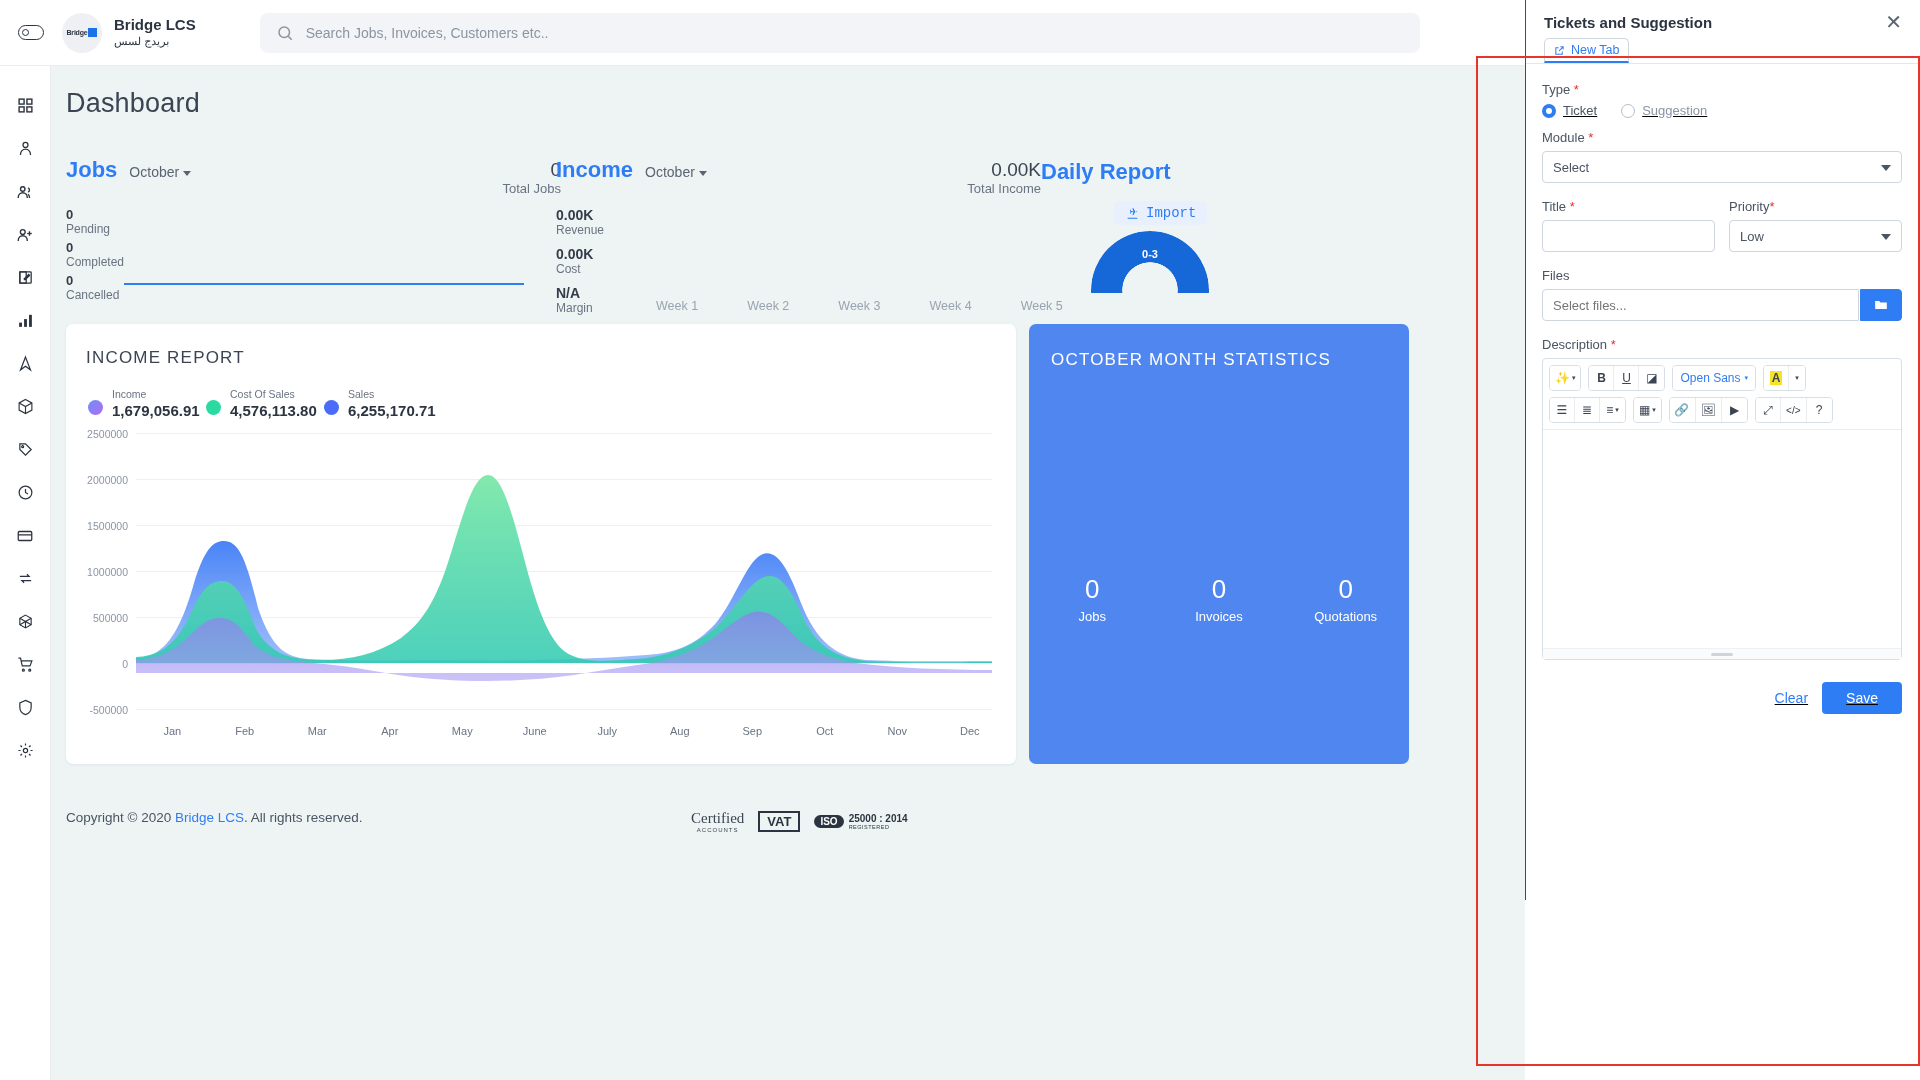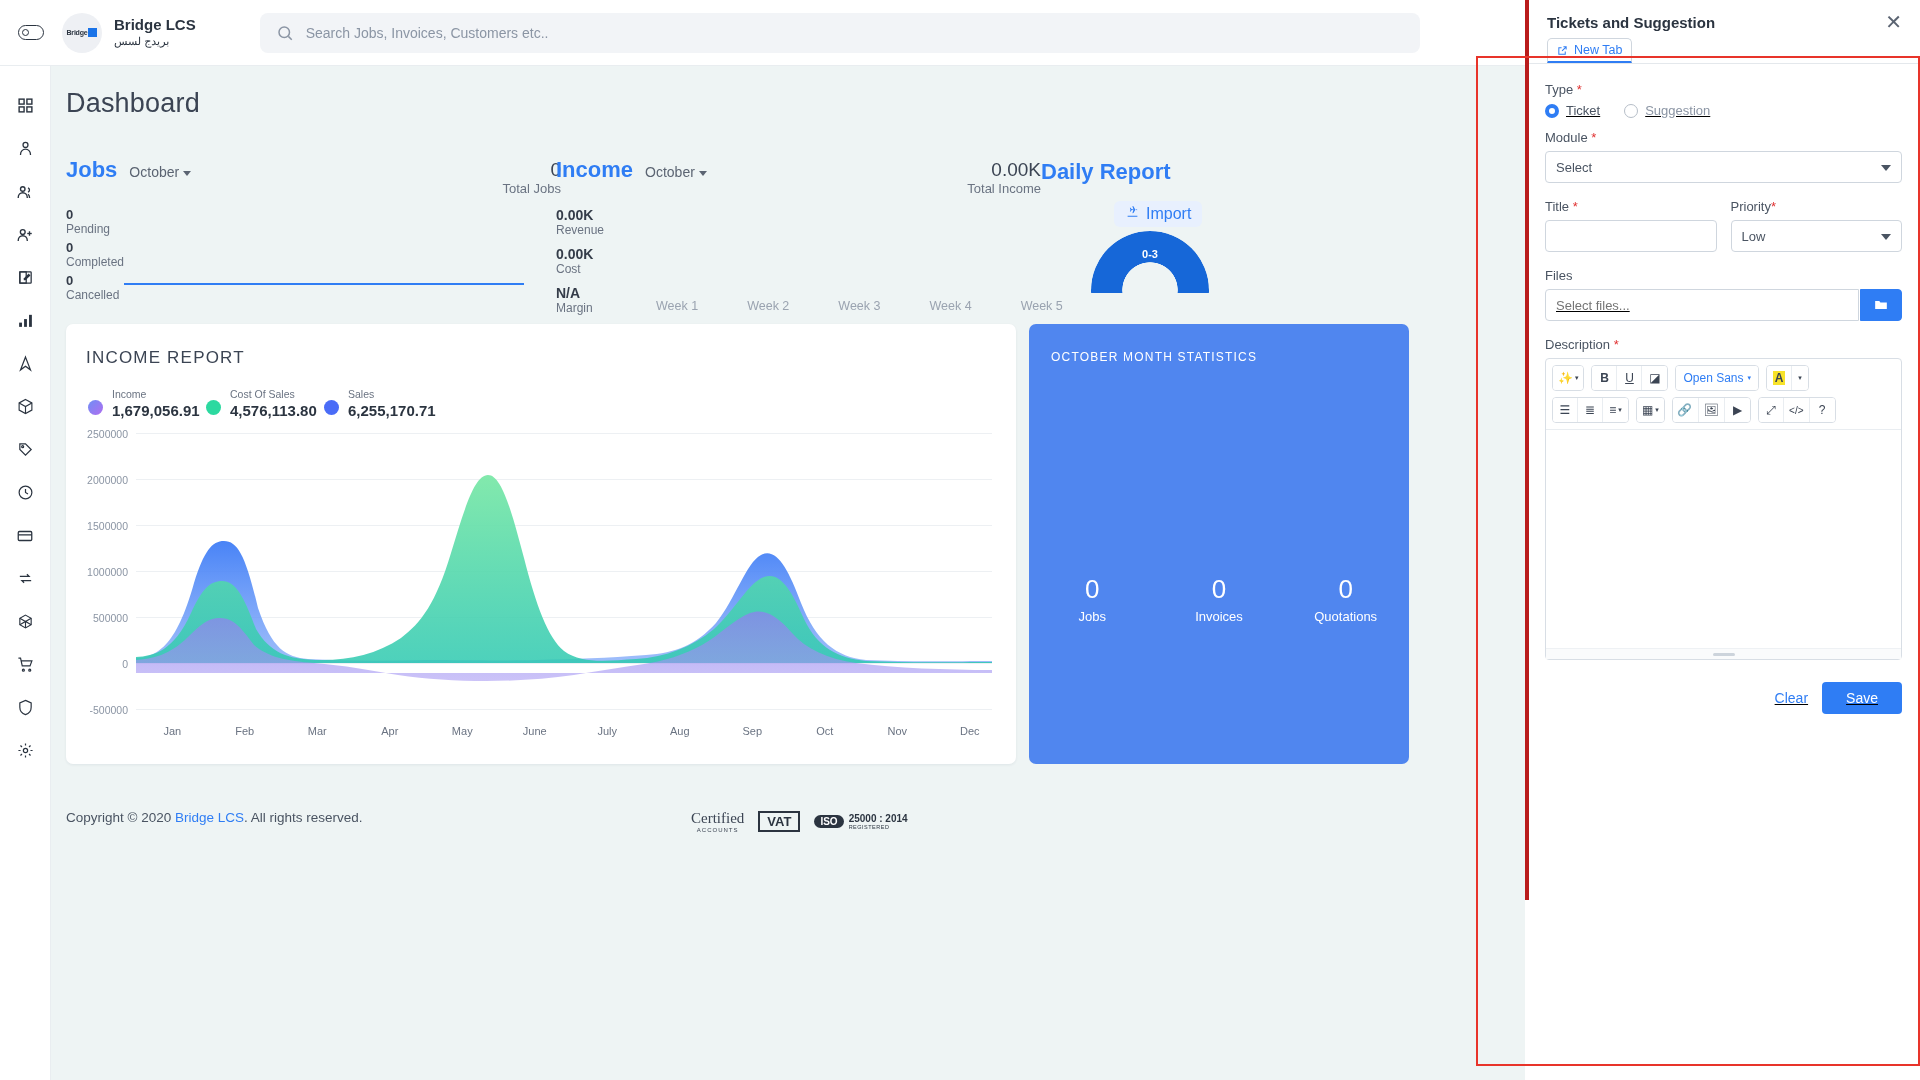--- a/index.html
+++ b/index.html
@@ -95,23 +95,23 @@
   .income-nums .k { font-size: 12px; color: #6a7382; margin-bottom: 9px; }
   .income-total { position: absolute; left: 860px; top: 40px; width: 130px; }
   .weeks { position: absolute; left: 605px; top: 180px; display: flex; gap: 49px; }
   .weeks span { font-size: 12.5px; color: #9aa3b0; }
 
   .daily-block { position: absolute; left: 990px; top: 40px; }
   .daily-title { font-size: 22px; color: #2f7df4; font-weight: 600; }
   .import-btn {
     position: absolute; left: 1063px; top: 82px;
     background: #e8f0fe; border-radius: 6px; padding: 4px 11px;
-    display: flex; align-items: flex-start; gap: 6px;
-    font-size: 16px; color: #2f7df4; border: none; cursor: pointer;
-    font-family: Liberation Sans, sans-serif;
+    display: flex; align-items: center; gap: 6px;
+    font-size: 14px; color: #2f7df4; border: none; cursor: pointer;
+    font-family: Liberation Mono, monospace;
   }
   .gauge { position: absolute; left: 1040px; top: 112px; width: 118px; height: 62px; overflow: hidden; }
   .gauge-arc {
     width: 118px; height: 118px; border-radius: 50%;
     background: #1667d8;
     -webkit-mask: radial-gradient(circle 28px at 50% 50%, transparent 98%, #000 100%);
     mask: radial-gradient(circle 28px at 50% 50%, transparent 98%, #000 100%);
   }
   .gauge-lbl {
     position: absolute; top: 17px; left: 0; width: 118px; text-align: center;
@@ -136,21 +136,21 @@
   .y-lbl { position: absolute; font-size: 10.5px; color: #8b95a4; text-align: right; width: 62px; }
   .grid-line { position: absolute; left: 70px; width: 856px; height: 1px; background: #edf0f3; }
   .x-lbls { position: absolute; left: 70px; top: 292px; width: 870px; display: flex; }
   .x-lbls span { flex: 1; text-align: center; font-size: 11px; color: #6a7382; }
 
   
   .oct-card {
     position: absolute; left: 978px; top: 258px; width: 380px; height: 440px;
     background: #5086ef; border-radius: 7px; color: #fff; overflow: hidden;
   }
-  .oct-title { font-size: 12px; letter-spacing: 1.2px; padding: 26px 0 0 22px; font-weight: 500; }
+  .oct-title { font-size: 17px; letter-spacing: 1.2px; padding: 26px 0 0 22px; font-weight: 500; }
   .oct-stats { display: flex; position: absolute; top: 250px; left: 0; width: 380px; }
   .oct-stat { flex: 1; text-align: center; }
   .oct-stat .n { font-size: 26px; font-weight: 500; }
   .oct-stat .l { font-size: 13px; margin-top: 4px; }
 
   
   .footer {
     position: absolute; left: 0; top: 720px; width: 1474px; height: 110px;
   }
   .copyright { position: absolute; left: 15px; top: 24px; font-size: 13.5px; color: #4a5462; }
@@ -161,21 +161,21 @@
   .badge-cert .b2 { font-size: 6px; letter-spacing: 1px; }
   .badge-vat { border: 2px solid #2b3440; padding: 1px 7px; font-size: 13px; font-weight: bold; color: #2b3440; }
   .badge-iso { display: flex; align-items: center; gap: 5px; }
   .iso-oval { background: #2b3440; color: #fff; font-size: 10px; font-weight: bold; padding: 1px 6px; border-radius: 8px; }
   .iso-txt .i1 { font-size: 10px; font-weight: bold; color: #2b3440; }
   .iso-txt .i2 { font-size: 5.5px; letter-spacing: .5px; color: #2b3440; }
 
   
   .panel {
     position: absolute; top: 0; right: 0; width: 395px; height: 900px;
-    background: #fff; border-left: 4px solid #b91c1c;
+    background: #fff; border-left: 1px solid #b91c1c;
   }
   .panel-head { display: flex; align-items: center; justify-content: space-between; padding: 12px 18px 0 18px; }
   .panel-title { font-size: 15px; font-weight: bold; color: #2b3440; }
   .panel-close { font-size: 20px; color: #5b6472; cursor: pointer; line-height: 1; }
   .panel-tabs { padding: 6px 18px 0 18px; border-bottom: 1px solid #e4e8ec; }
   .tab-new {
     display: inline-flex; align-items: center; gap: 6px;
     border: 1px solid #cfd6de; border-bottom: 2px solid #2f7df4;
     border-radius: 5px 5px 0 0; padding: 4px 9px;
     font-size: 12.5px; color: #2f7df4; background: #fff; cursor: pointer;
@@ -193,21 +193,21 @@
     padding: 0 10px; font-size: 13px; color: #4a5462; background: #fff;
     font-family: "Liberation Sans", sans-serif; outline: none;
   }
   .sel-wrap { position: relative; margin-bottom: 16px; }
   .sel-caret {
     position: absolute; right: 11px; top: 14px;
     width:0;height:0;border-left:5px solid transparent;border-right:5px solid transparent;border-top:6px solid #4a5462;
   }
   .two-col { display: flex; gap: 14px; margin-bottom: 16px; }
   .two-col > div { flex: 1; }
-  .files-row { display: flex; gap: 1px; margin-bottom: 16px; text-decoration: underline; }
+  .files-row { display: flex; gap: 1px; margin-bottom: 16px; }
   .files-row .inp { border-radius: 4px 0 0 4px; }
   .files-btn {
     width: 48px; background: #2f7df4; border: 1px solid #2f7df4; border-radius: 0 4px 4px 0;
     display: flex; align-items: center; justify-content: center; cursor: pointer;
   }
   .editor { border: 1px solid #d8dee5; border-radius: 4px; }
   .ed-toolbar { padding: 6px; border-bottom: 1px solid #e9edf1; }
   .ed-row { display: flex; gap: 7px; align-items: center; margin-bottom: 6px; }
   .ed-row:last-child { margin-bottom: 0; }
   .ed-grp { display: flex; border: 1px solid #d8dee5; border-radius: 4px; overflow: hidden; }

